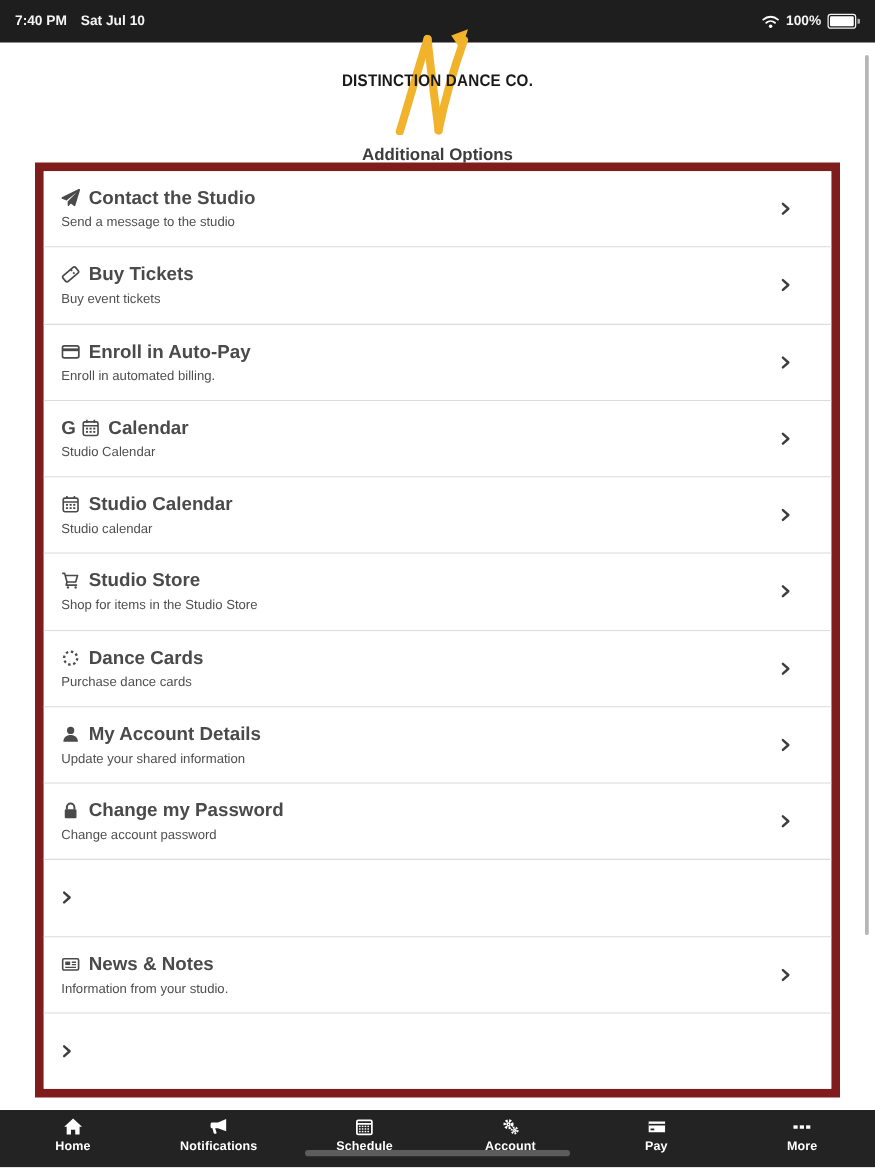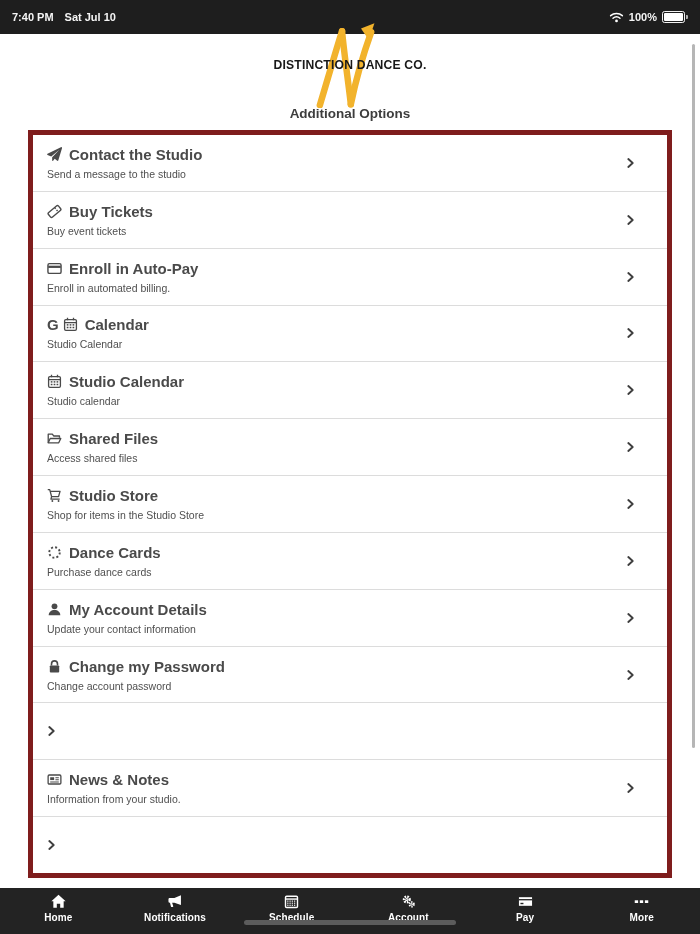--- a/index.html
+++ b/index.html
@@ -17,24 +17,24 @@
   .battery::before{content:"";position:absolute;inset:1px;background:#fff;border-radius:1px}
   .battery::after{content:"";position:absolute;right:-3.5px;top:2.5px;width:2px;height:4px;background:rgba(255,255,255,.65);border-radius:0 1px 1px 0}
 
   
   .logo-wrap{position:absolute;top:21px;left:0;right:0;height:87px}
   .n-mark{position:absolute;left:50%;top:0;transform:translateX(-52%)}
   .brand{position:absolute;top:36px;left:0;right:0;text-align:center;font-size:13.5px;font-weight:bold;
     color:#191919;letter-spacing:.2px;transform:scaleX(.9);white-space:nowrap}
 
   .page-heading{position:absolute;top:106px;left:0;right:0;text-align:center;font-size:13.5px;
-    font-weight:bold;color:#3d3d3d;margin:0}
+    font-weight:bold;color:#3d3d3d;margin:10px}
 
   
-  .options-list{position:absolute;top:130px;left:28px;width:644px;height:748px;border:5px solid #7f1d1d;
+  .options-list{position:absolute;top:130px;left:28px;width:644px;height:748px;border:7px solid #7f1d1d;
     box-sizing:border-box;display:flex;flex-direction:column;background:#fff}
   .row{flex:1;display:flex;align-items:center;justify-content:space-between;border-bottom:1px solid #dcdcdc;
     padding:0 14px;box-sizing:border-box;background:#fff;cursor:pointer}
   .row:last-child{border-bottom:none}
   .row-text{display:flex;flex-direction:column;gap:5px}
   .title-line{display:flex;align-items:center;gap:7px;font-size:15px;font-weight:bold;color:#4a4a4a;line-height:17px}
   .row-icon{display:flex;align-items:center;color:#4a4a4a}
   .row-icon svg{width:15px;height:15px;display:block}
   .g-letter{font-size:15px;font-weight:bold;color:#4a4a4a;margin-right:4px;line-height:15px}
   .row-sub{font-size:10.5px;color:#4f4f4f;line-height:12px}
@@ -207,39 +207,20 @@
       </div>
       <div class="row-sub">Studio calendar</div>
     </div>
     <span class="chevron">
       <svg viewBox="0 0 10 16" fill="none" stroke="currentColor" stroke-width="2.2" stroke-linecap="round" stroke-linejoin="round">
             <path d="M2.5 3.5L7.5 8l-5 4.5"></path>
           </svg>
     </span>
   </div>
 
-  <div class="row">
-    <div class="row-text">
-      <div class="title-line">
-        <span class="row-icon">
-              <svg viewBox="0 0 16 16" fill="none" stroke="currentColor" stroke-width="1.4" stroke-linejoin="round">
-                <path d="M1.3 12.6V3.4h4.4l1.4 1.9h6.2v1.9"></path>
-                <path d="M1.3 12.6l2.1-4.6h11.3l-2.2 4.6z"></path>
-              </svg>
-            </span>
-        <span class="row-title">Shared Files</span>
-      </div>
-      <div class="row-sub">Access shared files</div>
-    </div>
-    <span class="chevron">
-      <svg viewBox="0 0 10 16" fill="none" stroke="currentColor" stroke-width="2.2" stroke-linecap="round" stroke-linejoin="round">
-            <path d="M2.5 3.5L7.5 8l-5 4.5"></path>
-          </svg>
-    </span>
-  </div>
 
   <div class="row">
     <div class="row-text">
       <div class="title-line">
         <span class="row-icon">
               <svg viewBox="0 0 16 16" fill="none" stroke="currentColor" stroke-width="1.4" stroke-linejoin="round">
                 <path d="M.8 1.8h2.1l2 7.4h7.4l1.6-5.6H3.6"></path>
                 <path d="M4.9 9.2l-.7 2.6h9.3"></path>
                 <circle cx="5.7" cy="13.8" r="1" fill="currentColor" stroke="none"></circle>
                 <circle cx="12.3" cy="13.8" r="1" fill="currentColor" stroke="none"></circle>
@@ -279,21 +260,21 @@
     <div class="row-text">
       <div class="title-line">
         <span class="row-icon">
               <svg viewBox="0 0 16 16" fill="currentColor">
                 <circle cx="8" cy="4.6" r="3.1"></circle>
                 <path d="M1.8 14.2c0-3.4 2.8-5.6 6.2-5.6s6.2 2.2 6.2 5.6z"></path>
               </svg>
             </span>
         <span class="row-title">My Account Details</span>
       </div>
-      <div class="row-sub">Update your contact information</div>
+      <div class="row-sub">Update your shared information</div>
     </div>
     <span class="chevron">
       <svg viewBox="0 0 10 16" fill="none" stroke="currentColor" stroke-width="2.2" stroke-linecap="round" stroke-linejoin="round">
             <path d="M2.5 3.5L7.5 8l-5 4.5"></path>
           </svg>
     </span>
   </div>
 
   <div class="row">
     <div class="row-text">

